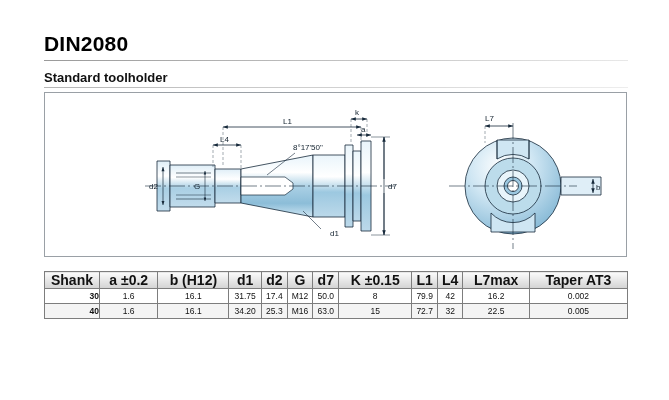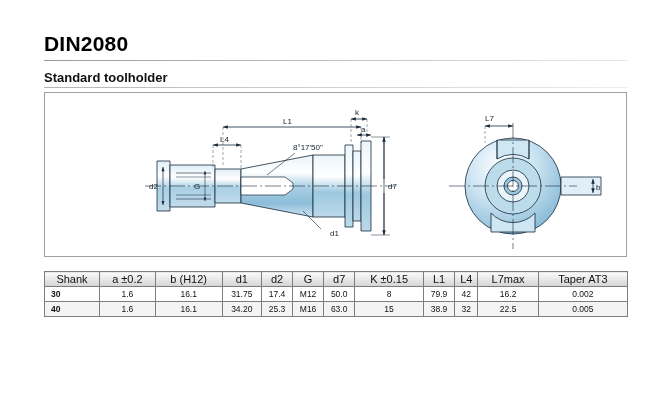--- a/index.html
+++ b/index.html
@@ -80,29 +80,29 @@
   .tbl th, .tbl td {
     border: 1px solid #7d7d7d;
     text-align: center;
     height: 14px;
     padding: 0;
     font-weight: normal;
     color: #111;
   }
   .tbl thead th {
     background: linear-gradient(to bottom, #fbfbfb, #d3d3d3);
-    font-weight: normal;
-    font-size: 11px;
+    font-weight: bold;
+    font-size: 14px;
   }
   .tbl tbody tr:nth-child(odd) td { background: #ffffff; }
   .tbl tbody tr:nth-child(even) td { background: #f4f4f4; }
   .tbl tbody td.shankcell {
     font-weight: bold;
     background: linear-gradient(to bottom, #fbfbfb, #d8d8d8);
-    text-align: left;
+    text-align: right;
     padding-left: 6px;
   }
   .tbl thead th.shankhead { width: 54px; }
 </style>
 </head>
 <body>
 
 <div class="page">
 
   <div class="title">DIN2080</div>
@@ -265,21 +265,21 @@
       </tr>
       <tr>
         <td class="shankcell">40</td>
         <td>1.6</td>
         <td>16.1</td>
         <td>34.20</td>
         <td>25.3</td>
         <td>M16</td>
         <td>63.0</td>
         <td>15</td>
-        <td>38.9</td>
+        <td>72.7</td>
         <td>32</td>
         <td>22.5</td>
         <td>0.005</td>
       </tr>
     </tbody>
   </table>
 
 </div>
 
 </body></html>

